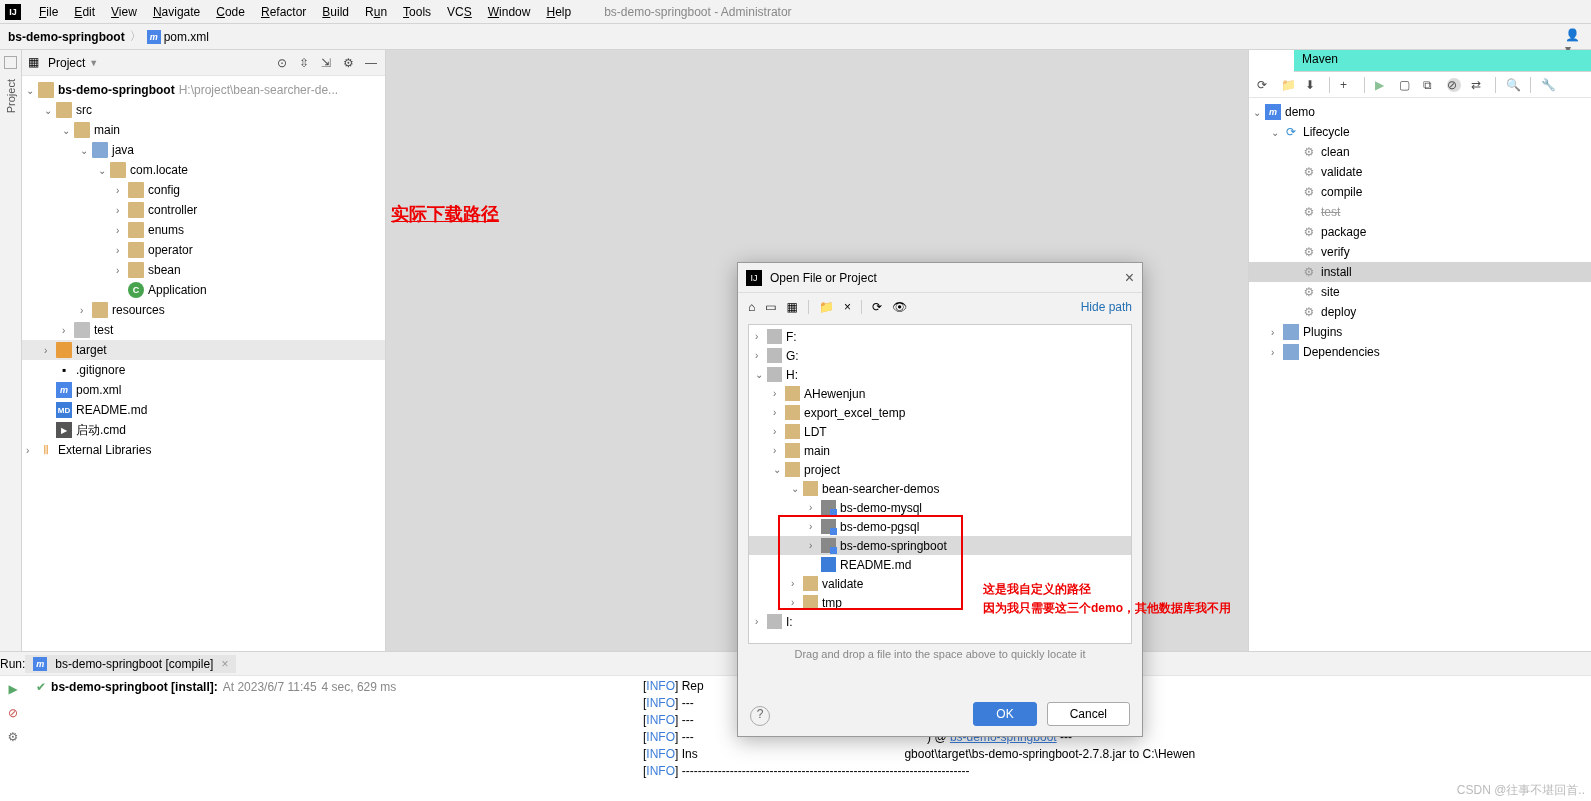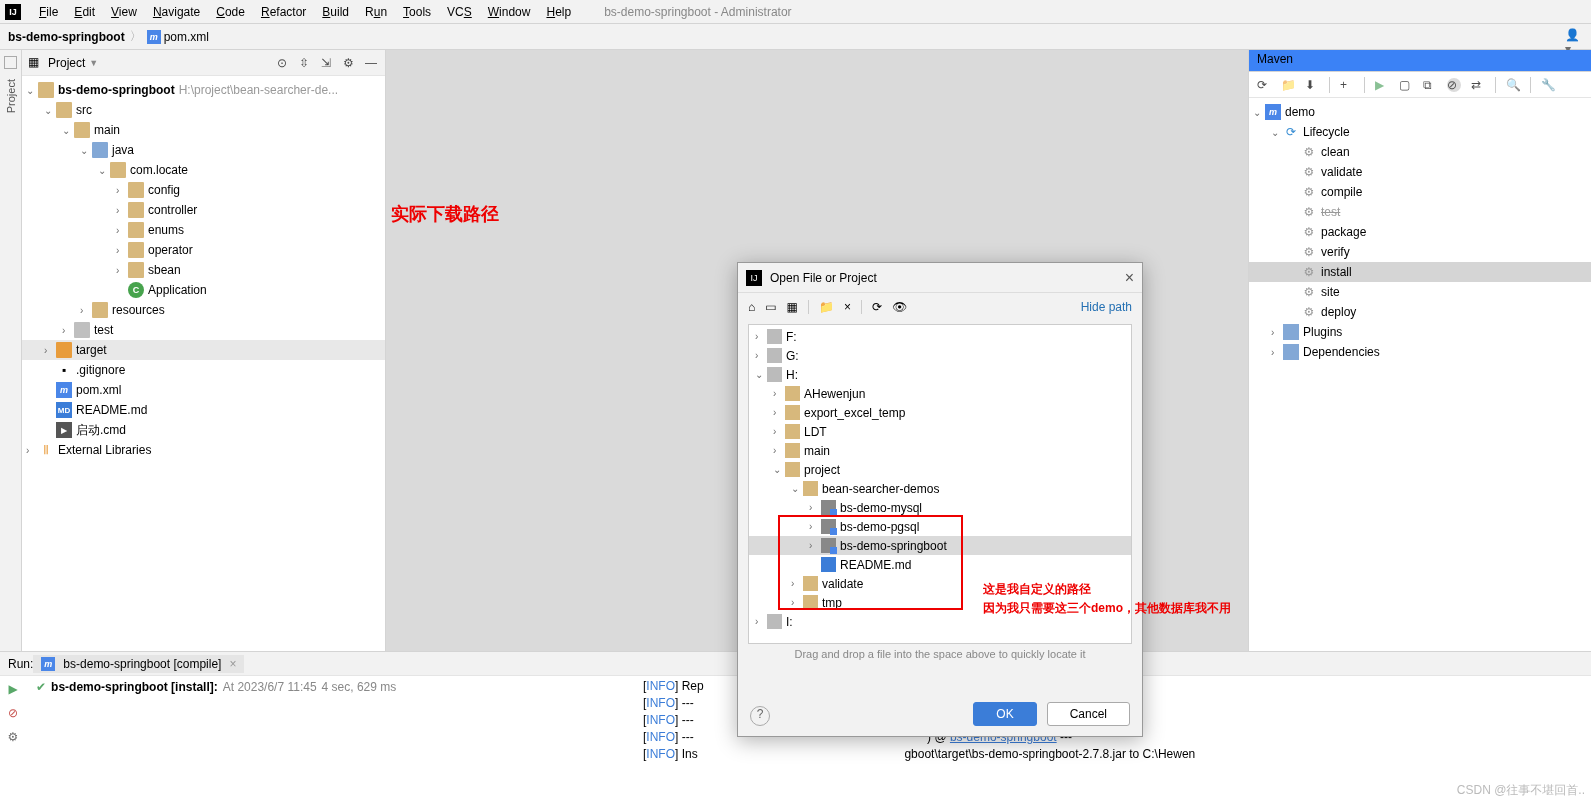--- a/index.html
+++ b/index.html
@@ -34,38 +34,38 @@
 .ico.folder.orange { background:#e89c3c;}
 .ico.folder.gray { background:#bfbfbf;}
 .ico.class { background:#47a34d; border-radius:50%; color:#fff; font-size:9px; font-weight:bold;}
 .ico.file-m { background:#4a86e8; color:#fff; font-size:9px; font-weight:bold; font-style:italic;}
 .ico.file-md { background:#3b7dd8; color:#fff; font-size:8px; font-weight:bold;}
 .ico.cmd { background:#555; color:#fff; font-size:8px;}
 .ico.lib { color:#e89c3c; font-size:12px;}
 .ico.scratch { background:#5bc0de; border-radius:50%;}
 .tree-row .path { color:#999; margin-left:4px;}
 .editor { flex:1; background:#dadada; position:relative;}
-.annotation-1 { position:absolute; left:5px; top:152px; color:#e00; font-weight:bold; font-size:18px; font-family:"Microsoft YaHei",sans-serif;}
+.annotation-1 { position:absolute; left:5px; top:152px; color:#e00; font-weight:bold; font-size:18px; font-family:"Microsoft YaHei",sans-serif;text-decoration:underline;}
 .path-highlight { position:absolute; left:155px; top:152px; background:#3573d6; color:#fff; padding:1px 2px; font-size:12px; border:1px solid #2a5aa8;}
 .right-panel { width:343px; background:#fff; border-left:1px solid #d4d4d4; display:flex; flex-direction:column;}
-.maven-head { height:22px; border-bottom:1px solid #d4d4d4; padding:2px 8px; background:#3b82f6;}
+.maven-head { height:22px; border-bottom:1px solid #d4d4d4; padding:2px 8px; background:#5eead4;margin-left:45px;}
 .maven-tb { height:26px; display:flex; align-items:center; gap:10px; padding:0 8px; border-bottom:1px solid #e5e5e5;}
 .maven-tb .mtb { width:14px; height:14px; opacity:.7;}
 .maven-tb .sep-v { width:1px; height:16px; background:#ccc;}
 .mtree { padding:4px 0;}
 .mtree-row { display:flex; align-items:center; height:20px; padding:0 4px;}
 .mtree-row.sel { background:#d5d5d5;}
 .mico { width:16px; height:16px; display:inline-flex; align-items:center; justify-content:center; margin-right:4px;}
 .mico.m { background:#4a86e8; color:#fff; font-size:9px; font-style:italic; font-weight:bold;}
 .mico.cycle { color:#3b8fd4;}
 .mico.gear { color:#999;}
 .mico.folder2 { background:#83a8d6;}
 .strike { text-decoration:line-through; color:#999;}
 .bottom { position:absolute; bottom:0; left:0; right:0; height:150px; background:#fff; border-top:1px solid #d4d4d4;}
-.run-tab { height:24px; display:flex; align-items:center; padding:0 8px; border-bottom:1px solid #e5e5e5; background:#f2f2f2;}
+.run-tab { height:24px; display:flex; align-items:center; padding:0 0; border-bottom:1px solid #e5e5e5; background:#f2f2f2;}
 .run-tab .rtab { display:flex; align-items:center; padding:2px 8px; background:#e5e5e5; gap:4px;}
 .run-tab .rtab .close { color:#999; margin-left:4px;}
 .run-body { display:flex; height:calc(100% - 24px);}
 .run-gutter { width:26px; display:flex; flex-direction:column; align-items:center; gap:10px; padding-top:6px;}
 .run-gutter .play { color:#59a869; font-size:12px;}
 .run-gutter .stop { color:#c75450;}
 .run-gutter .gear { color:#6e6e6e;}
 .run-main { flex:1; display:flex;}
 .run-left { width:615px; padding:4px 10px;}
 .run-left .status { display:flex; gap:5px;}
@@ -354,20 +354,21 @@
           <span style="color:#888">At 2023/6/7 11:45</span>
           <span class="timing">4 sec, 629 ms</span>
         </div>
       </div>
       <div class="run-console">
         <div>[<span class="info">INFO</span>]<span> Rep</span></div>
         <div>[<span class="info">INFO</span>]<span> ---</span></div>
         <div>[<span class="info">INFO</span>]<span> ---</span></div>
         <div>[<span class="info">INFO</span>]<span> --- </span>&nbsp;&nbsp;&nbsp;&nbsp;&nbsp;&nbsp;&nbsp;&nbsp;&nbsp;&nbsp;&nbsp;&nbsp;&nbsp;&nbsp;&nbsp;&nbsp;&nbsp;&nbsp;&nbsp;&nbsp;&nbsp;&nbsp;&nbsp;&nbsp;&nbsp;&nbsp;&nbsp;&nbsp;&nbsp;&nbsp;&nbsp;&nbsp;&nbsp;&nbsp;&nbsp;&nbsp;&nbsp;&nbsp;&nbsp;&nbsp;&nbsp;&nbsp;&nbsp;&nbsp;&nbsp;&nbsp;&nbsp;&nbsp;&nbsp;&nbsp;&nbsp;&nbsp;&nbsp;&nbsp;&nbsp;&nbsp;&nbsp;&nbsp;&nbsp;&nbsp;&nbsp;&nbsp;&nbsp;&nbsp;&nbsp;&nbsp;&nbsp;&nbsp;&nbsp;<span>) @ </span><span class="link">bs-demo-springboot</span><span> ---</span></div>
         <div>[<span class="info">INFO</span>]<span> Ins</span>&nbsp;&nbsp;&nbsp;&nbsp;&nbsp;&nbsp;&nbsp;&nbsp;&nbsp;&nbsp;&nbsp;&nbsp;&nbsp;&nbsp;&nbsp;&nbsp;&nbsp;&nbsp;&nbsp;&nbsp;&nbsp;&nbsp;&nbsp;&nbsp;&nbsp;&nbsp;&nbsp;&nbsp;&nbsp;&nbsp;&nbsp;&nbsp;&nbsp;&nbsp;&nbsp;&nbsp;&nbsp;&nbsp;&nbsp;&nbsp;&nbsp;&nbsp;&nbsp;&nbsp;&nbsp;&nbsp;&nbsp;&nbsp;&nbsp;&nbsp;&nbsp;&nbsp;&nbsp;&nbsp;&nbsp;&nbsp;&nbsp;&nbsp;&nbsp;&nbsp;&nbsp;&nbsp;<span>gboot\target\bs-demo-springboot-2.7.8.jar to C:\Hewen</span></div>
+        <div>[<span class="info">INFO</span>]<span> ------------------------------------------------------------------------</span></div>
       </div>
     </div>
   </div>
 </div>
 
 <div class="dialog">
   <div class="dlg-title">
     <div class="logo2">IJ</div>
     <span>Open File or Project</span>
     <span class="close">×</span>

